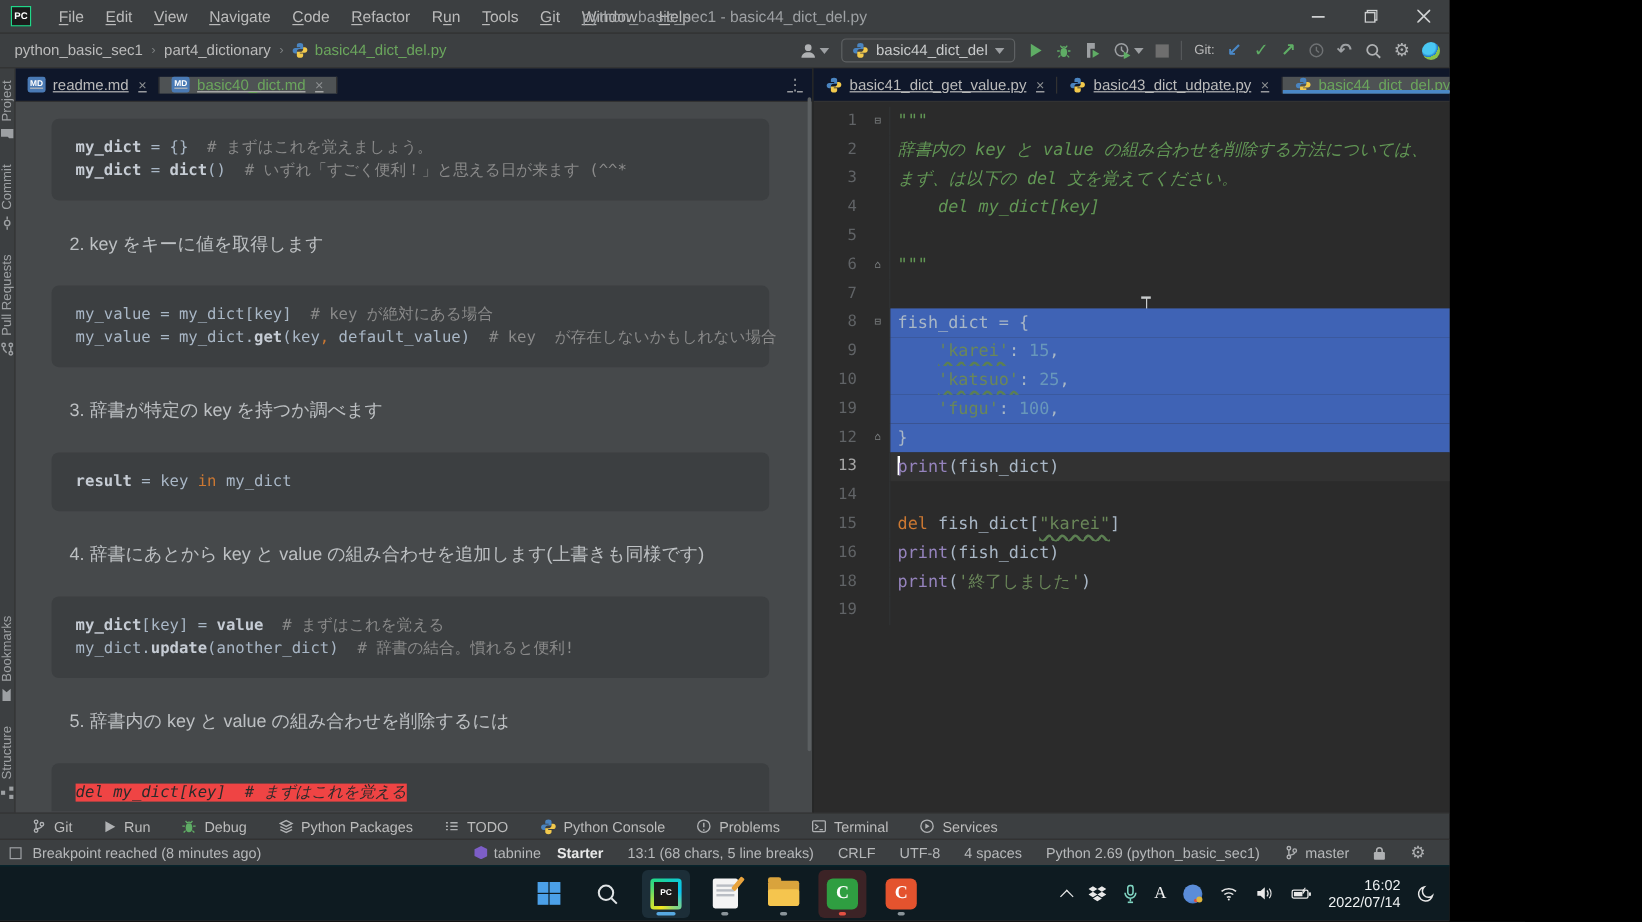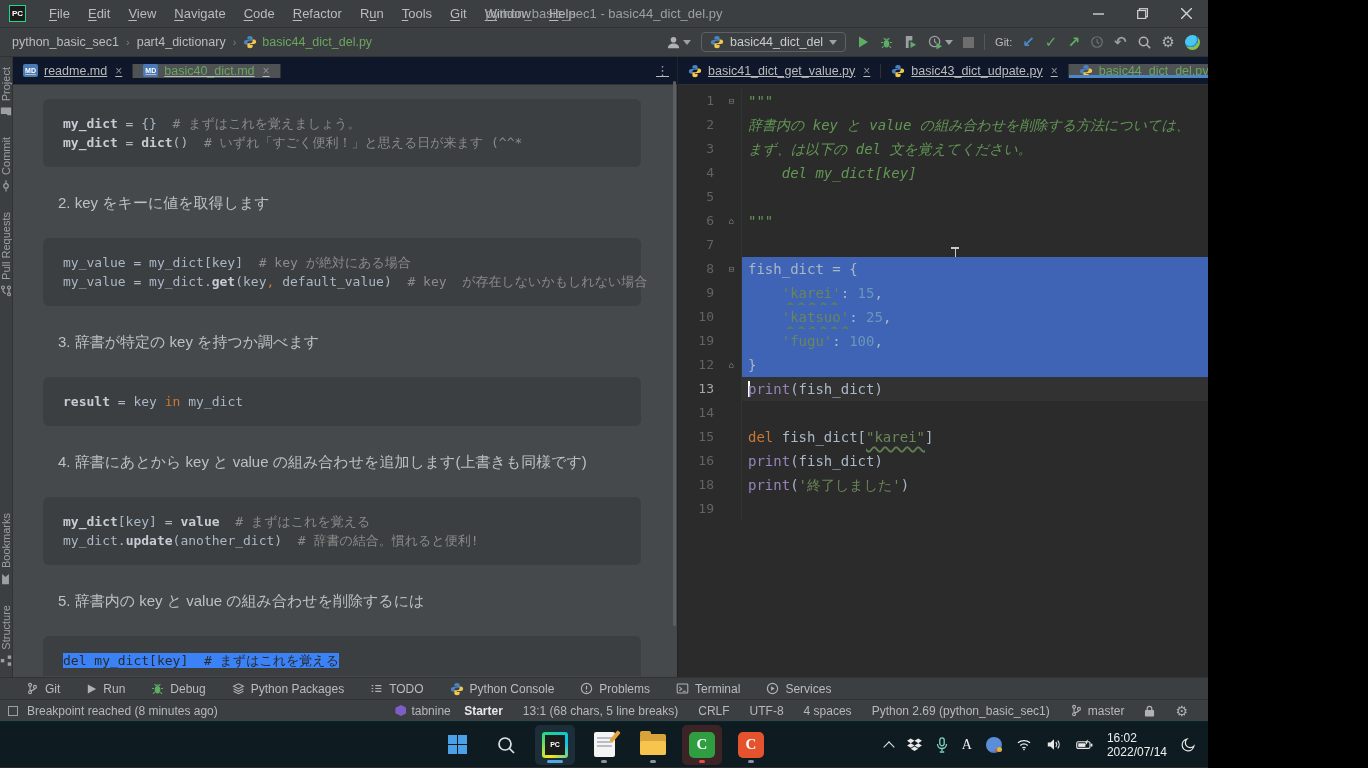--- a/index.html
+++ b/index.html
@@ -60,21 +60,21 @@
   .chev.up { transform:rotate(-135deg); margin-top:3px; }
   .md-badge { width:15px; height:13px; background:#4a7ab5; border-radius:2px; color:#fff; font-size:7px; font-weight:bold; display:flex; align-items:center; justify-content:center; }
 
   
   .md-content { position:relative; height:591px; overflow:hidden; padding-top:14px; }
   .md-code { background:#3c3f41; border-radius:6px; margin:0 36px 0 30px; padding:15px 20px; font-family:"DejaVu Sans Mono","Liberation Mono",monospace; font-size:13px; line-height:19px; color:#a9b7c6; white-space:pre; }
   .md-h { font-size:15px; color:#bdc0c3; margin:27px 36px 25px 45px; }
   .c-comment { color:#8a8a8a; }
   .c-bold { color:#c6ccd4; font-weight:bold; }
   .c-kw { color:#cc7832; }
-  .c-selmd { background:#3b82f6; color:#2b2b2b; }
+  .c-selmd { background:#ef4444; color:#2b2b2b;font-style:italic; }
   .md-scroll { position:absolute; right:1px; top:24px; width:3px; height:545px; background:#5b5f61; border-radius:2px; }
 
   
   .editor { position:relative; height:591px; font-family:"DejaVu Sans Mono","Liberation Mono",monospace; font-size:14px; line-height:24px; padding-top:4px; }
   .row { display:flex; height:24px; }
   .ln { width:44px; text-align:right; padding-right:8px; color:#606366; font-size:13px; flex:none; }
   .fold { width:20px; flex:none; text-align:center; color:#7d8082; font-size:9px; line-height:24px; border-right:1px solid #313335; }
   .ct { flex:1; white-space:pre; padding-left:6px; position:relative; color:#a9b7c6; }
   .row.sel .ct { background:#3f63b5; }
   .row.cur .ct { background:#323232; }
@@ -131,21 +131,21 @@
   .folder-front { position:absolute; left:0; right:0; bottom:0; height:14px; background:#f5c54e; border-radius:2px; }
   .folder-band { position:absolute; left:2px; right:2px; bottom:3px; height:5px; background:#3e7bd6; border-radius:1px; }
   .cam-tile { width:26px; height:26px; border-radius:5px; color:#fff; font-size:15px; font-weight:bold; display:flex; align-items:center; justify-content:center; font-family:"Liberation Serif","DejaVu Serif",serif; }
   .cam-green { background:#2f9e41; }
   .cam-red { background:#e4532e; }
   .tb-tray { margin-left:auto; display:flex; align-items:center; gap:14px; padding-right:12px; color:#e8e8e8; }
   .tray-chev { width:8px; height:8px; border-left:1.6px solid #e8e8e8; border-top:1.6px solid #e8e8e8; transform:rotate(45deg); margin-top:4px; }
   .tray-a { font-size:14px; color:#f0f0f0; font-family:"Liberation Serif","DejaVu Serif",serif; }
   .tray-sphere { width:16px; height:16px; border-radius:50%; background:radial-gradient(circle at 38% 32%, #5b8dd9 0 55%, #2f5fae 100%); position:relative; }
   .tray-sphere::after { content:""; position:absolute; right:0; bottom:1px; width:5px; height:5px; border-radius:50%; background:#e0b63c; box-shadow:-3px 1px 0 -1px #d94f3d; }
-  .clock { font-size:12px; line-height:14px; color:#eef1f2; }
+  .clock { text-align:right; font-size:12px; line-height:14px; color:#eef1f2; }
   svg { display:block; }
 </style>
 </head>
 <body>
 
 <div class="screen">
 
   <div class="titlebar">
     <div class="pc-logo">PC</div>
     <div id="menubar" style="display:flex;">

